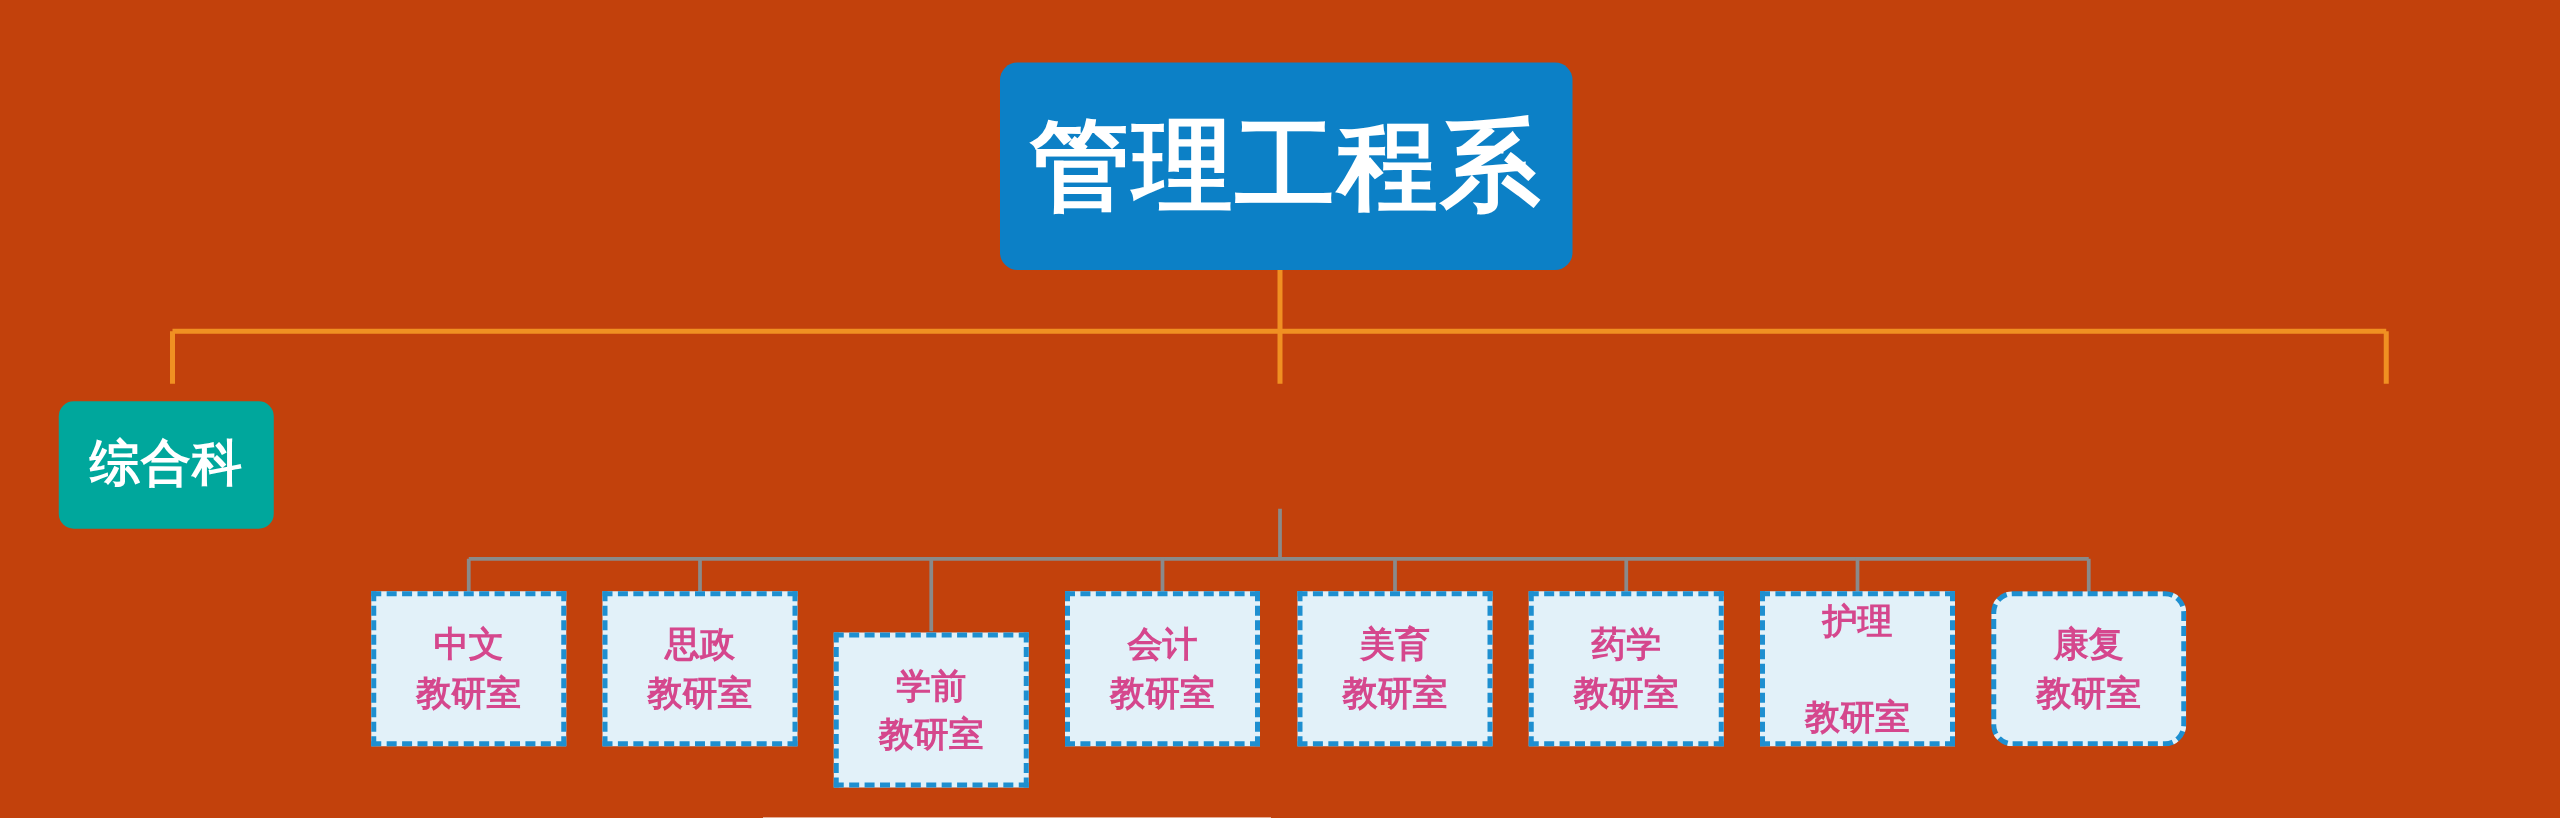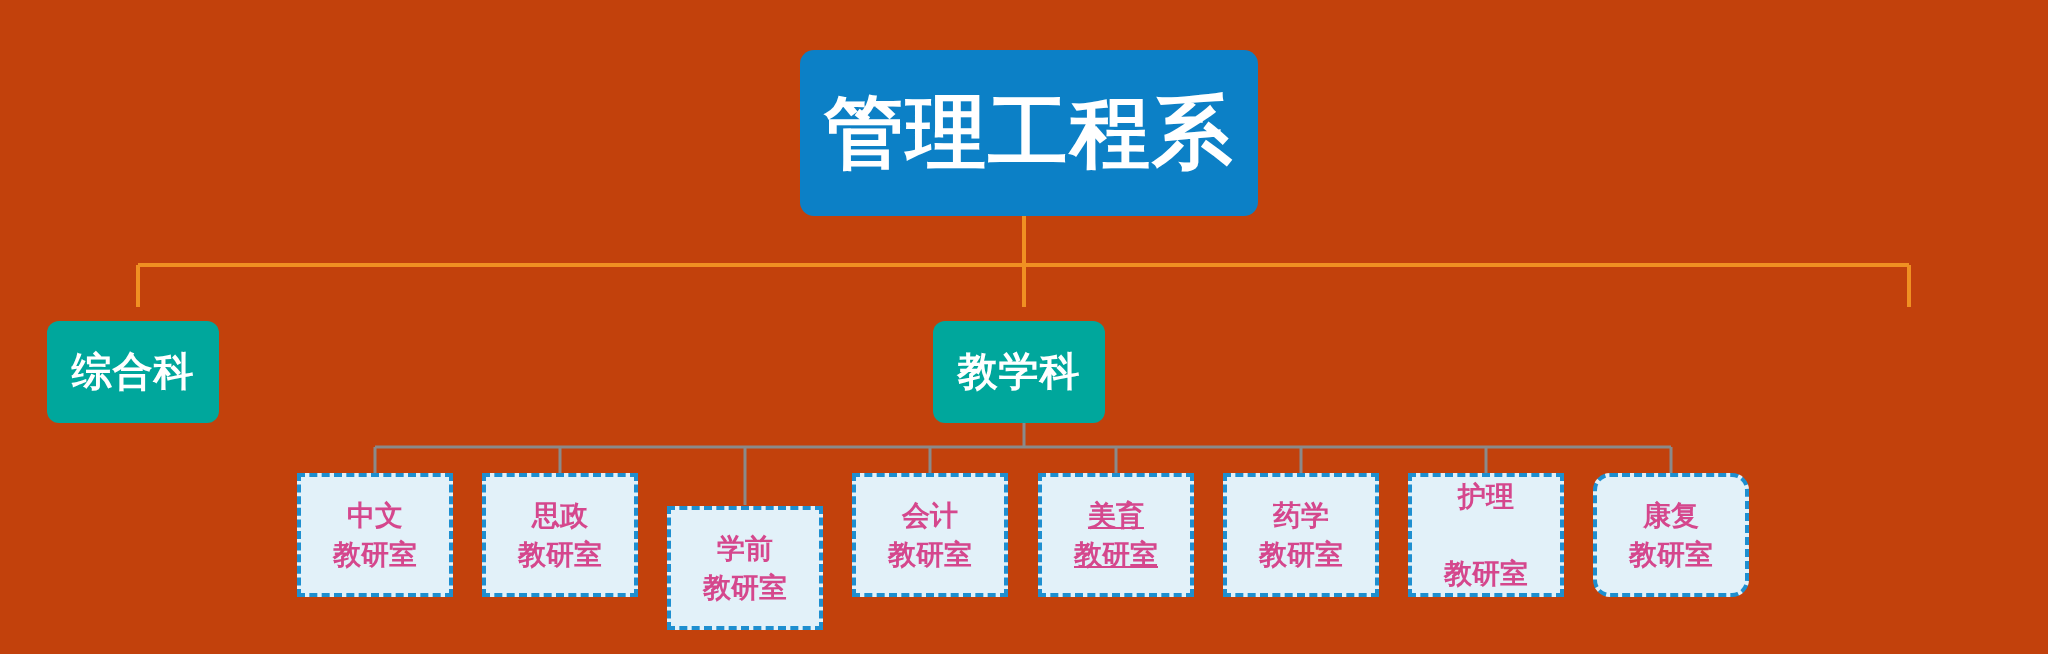--- a/index.html
+++ b/index.html
@@ -84,21 +84,21 @@
   .node-office .line {
     display: block;
     white-space: nowrap;
   }
   .node-office .line-1 { margin-bottom: 6px; }
 
   .office-0 { left: 297px; }
   .office-1 { left: 482px; }
   .office-2 { left: 667px; margin-top: 33px; }
   .office-3 { left: 852px; }
-  .office-4 { left: 1038px; text-decoration: underline; }
+  .office-4 { left: 1038px; }
   .office-5 { left: 1223px; }
   .office-6 { left: 1408px; gap: 37px; }
   .office-7 { left: 1593px; border-radius: 17px; }
 </style>
 </head>
 <body>
 
 <div id="org-chart">
 
   <svg id="connector-layer" viewBox="0 0 2048 654" width="2048" height="654" xmlns="http://www.w3.org/2000/svg">
@@ -134,23 +134,20 @@
   </svg>
 
   <div class="node node-root">
     <span>管理工程系</span>
   </div>
 
   <div class="node node-section pos-left">
     <span>综合科</span>
   </div>
 
-  <div class="node node-section pos-center">
-    <span>教学科</span>
-  </div>
 
 
   <div class="node node-office office-0">
     <span class="line line-1">中文</span>
     <span class="line line-2">教研室</span>
   </div>
 
   <div class="node node-office office-1">
     <span class="line line-1">思政</span>
     <span class="line line-2">教研室</span>

